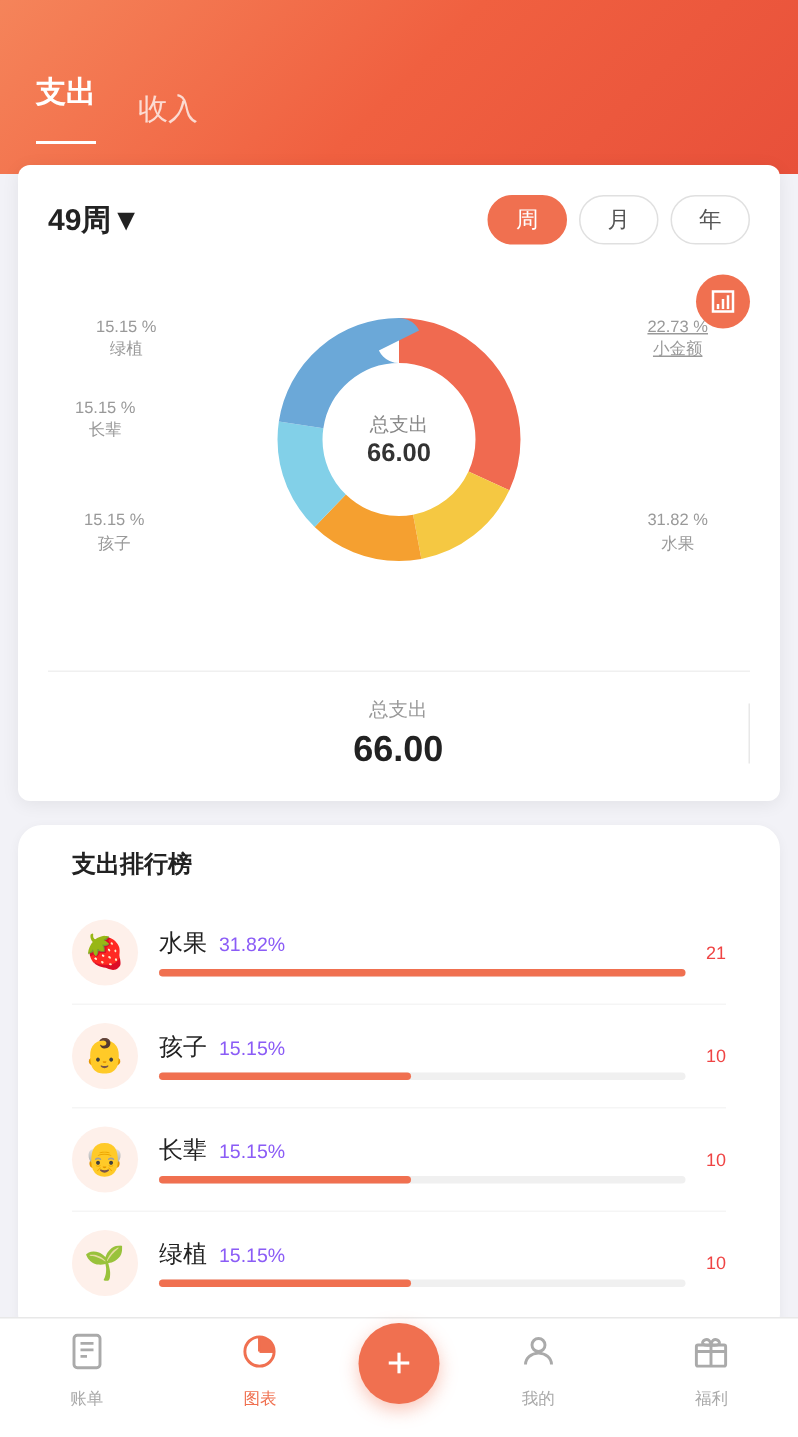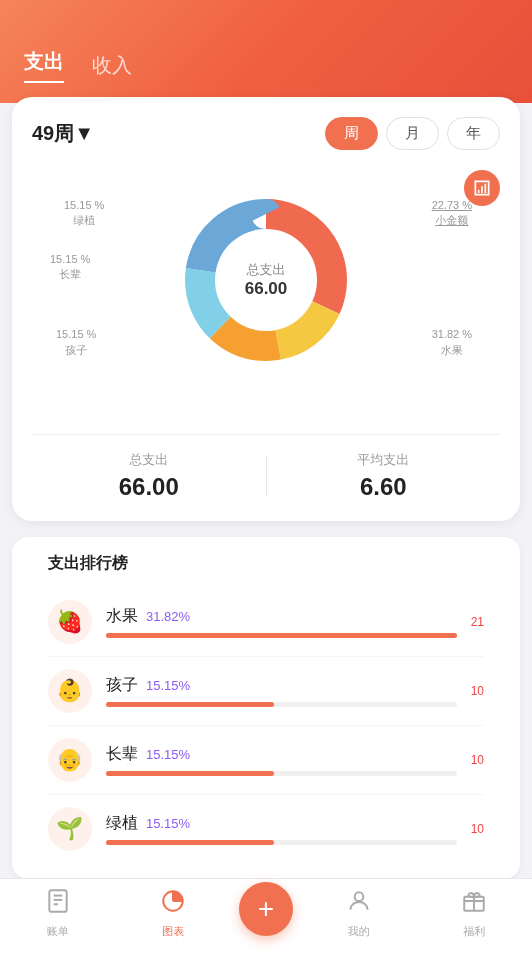--- a/index.html
+++ b/index.html
@@ -22,32 +22,32 @@
       gap: 28px;
     }
     .header-tab {
       font-size: 20px;
       font-weight: 600;
       color: white;
       cursor: pointer;
     }
     .header-tab.active {
       border-bottom: 2px solid white;
-      padding-bottom: 6px;
+      padding-bottom: 19px;
     }
     .header-tab.inactive {
       color: rgba(255,255,255,0.75);
       font-weight: 400;
     }
 
     
     .main-card {
       background: white;
       margin: 0 12px;
-      border-radius: 20px;
+      border-radius: 8px;
       padding: 20px;
       margin-top: -6px;
       box-shadow: 0 2px 12px rgba(0,0,0,0.07);
     }
 
     
     .period-row {
       display: flex;
       align-items: center;
       justify-content: space-between;
@@ -392,24 +392,20 @@
         </div>
       </div>
     </div>
 
     <div class="stats-row">
       <div class="stat-item">
         <div class="stat-label">总支出</div>
         <div class="stat-value">66.00</div>
       </div>
       <div class="stat-divider"></div>
-      <div class="stat-item">
-        <div class="stat-label">平均支出</div>
-        <div class="stat-value">6.60</div>
-      </div>
     </div>
 
   </div>
 
   <div class="ranking-section">
     <div class="ranking-title">支出排行榜</div>
 
     <div class="ranking-item">
       <div class="ranking-icon">🍓</div>
       <div class="ranking-info">

